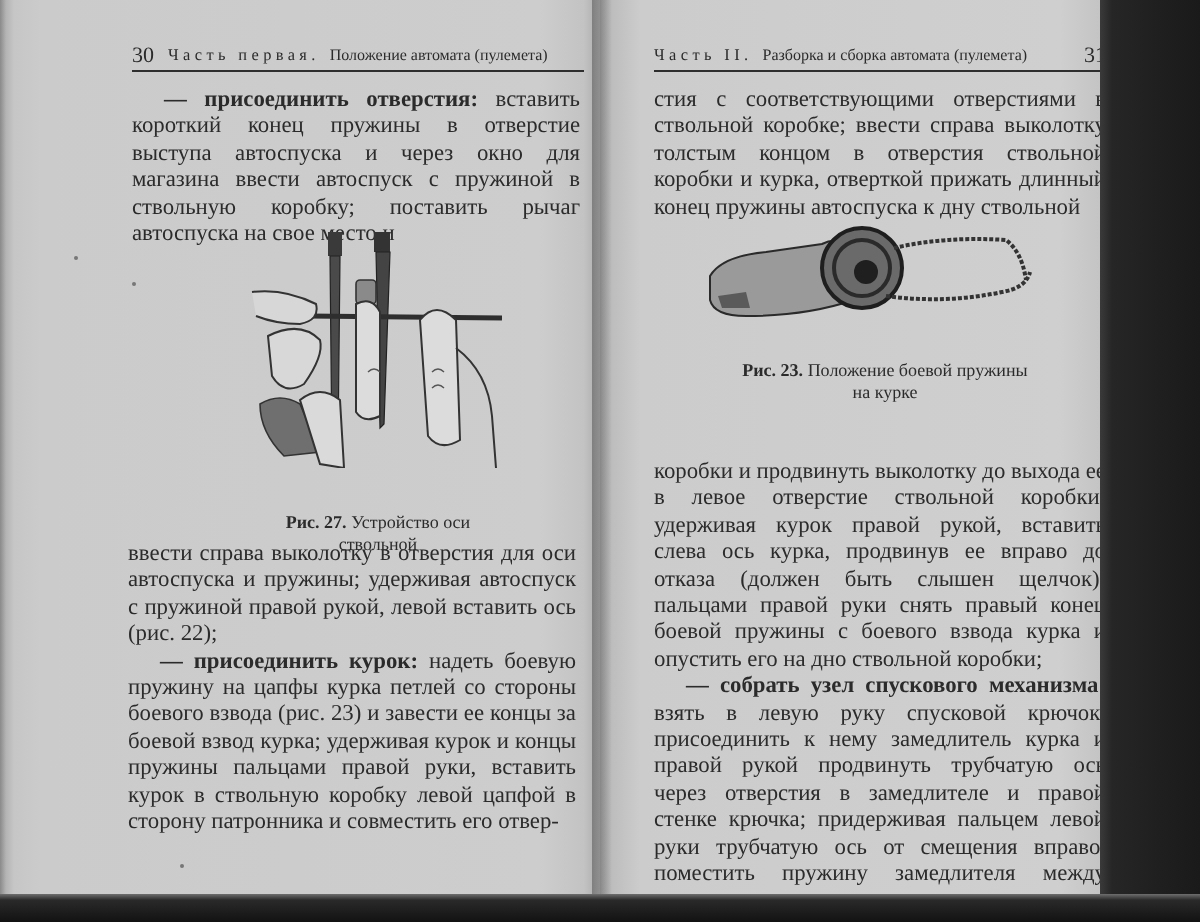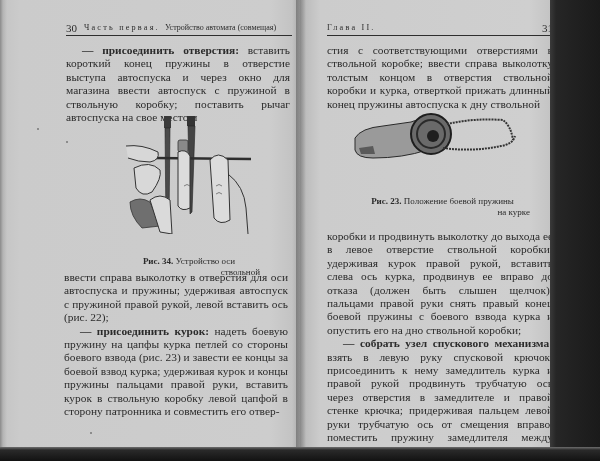--- a/index.html
+++ b/index.html
@@ -148,48 +148,47 @@
       font-size: 9px;
       line-height: 11px;
     }
     .left .caption {
       left: 118px;
       top: 256px;
       width: 142px;
     }
     .right .caption {
       left: 55px;
-      top: 196px;
+      top: 180px;
       width: 175px;
     }
     .caption .fig-label {
       font-weight: bold;
     }
     .caption .line2 {
       display: block;
-      text-align: right;
     }
     .speck {
       position: absolute;
       width: 2px;
       height: 2px;
       border-radius: 50%;
       background: #777;
     }
   </style>
 </head>
 <body>
 
 <div class="book">
 
   <div class="page left">
     <div class="running-head">
       <span class="page-number">30</span>
       <span class="head-part">Часть первая.</span>
-      <span class="head-title">Устройство автомата (совмещая)</span>
+      <span class="head-title">Положение автомата (пулемета)</span>
     </div>
 
     <div class="text-block top">
       <p class="indent"><span class="bold">— присоединить отверстия:</span><span> вставить короткий конец пружины в отверстие выступа автоспуска и через окно для магазина ввести автоспуск с пружиной в ствольную коробку; поставить рычаг автоспуска на свое место и</span></p>
     </div>
 
     <svg class="figure fig22" viewBox="0 0 140 118" xmlns="http://www.w3.org/2000/svg">
 
       <rect x="44" y="0" width="7" height="12" fill="#3a3a3a"></rect>
       <path d="M45 12 L50 12 L49 108 L46 112 Z" fill="#4a4a4a" stroke="#222" stroke-width="0.6"></path>
@@ -205,38 +204,39 @@
       <path d="M10 86 Q20 80 30 86 L40 110 L22 112 Q10 100 10 86 Z" fill="#6f6f6f" stroke="#333" stroke-width="0.8"></path>
       <path d="M30 84 Q40 76 50 84 L52 118 L40 116 Z" fill="#dadada" stroke="#333" stroke-width="1"></path>
 
       <path d="M58 36 Q66 32 70 40 L70 92 Q62 96 58 90 Z" fill="#dcdcdc" stroke="#333" stroke-width="1"></path>
       <path d="M90 44 Q98 34 108 44 L110 104 Q100 110 94 102 Z" fill="#dcdcdc" stroke="#333" stroke-width="1"></path>
       <path d="M108 58 Q124 70 126 92 L128 118" fill="none" stroke="#333" stroke-width="1"></path>
       <path d="M64 70 q3 -3 6 0 M96 70 q3 -3 6 0 M96 78 q3 -3 6 0" fill="none" stroke="#555" stroke-width="0.7"></path>
     </svg>
 
     <div class="caption">
-      <span class="fig-label">Рис. 34.</span>
+      <span class="fig-label">Рис. 27.</span>
       <span>Устройство оси</span>
       <span class="line2">ствольной</span>
     </div>
 
     <div class="text-block bottom">
       <p>ввести справа выколотку в отверстия для оси автоспуска и пружины; удерживая автоспуск с пружиной правой рукой, левой вставить ось (рис. 22);</p>
       <p class="indent"><span class="bold">— присоединить курок:</span><span> надеть боевую пружину на цапфы курка петлей со стороны боевого взвода (рис. 23) и завести ее концы за боевой взвод курка; удерживая курок и концы пружины пальцами правой руки, вставить курок в ствольную коробку левой цапфой в сторону патронника и совместить его отвер-</span></p>
     </div>
 
     <span class="speck" style="left:66px;top:141px;"></span>
     <span class="speck" style="left:37px;top:128px;"></span>
     <span class="speck" style="left:90px;top:432px;"></span>
   </div>
 
   <div class="page right">
     <div class="running-head">
-      <span class="head-part">Глава II.</span>
+      <span class="head-part">Часть II.</span>
+      <span class="head-title">Разборка и сборка автомата (пулемета)</span>
       <span class="page-number">31</span>
     </div>
 
     <div class="text-block top">
       <p>стия с соответствующими отверстиями в ствольной коробке; ввести справа выколотку толстым концом в отверстия ствольной коробки и курка, отверткой прижать длинный конец пружины автоспуска к дну ствольной</p>
     </div>
 
     <svg class="figure fig23" viewBox="0 0 172 58" xmlns="http://www.w3.org/2000/svg">
 
       <path d="M2 28 Q8 18 30 16 L58 12 Q66 8 72 14 L74 40 Q50 48 20 48 Q4 48 2 40 Z" fill="#9a9a9a" stroke="#2a2a2a" stroke-width="1"></path>

